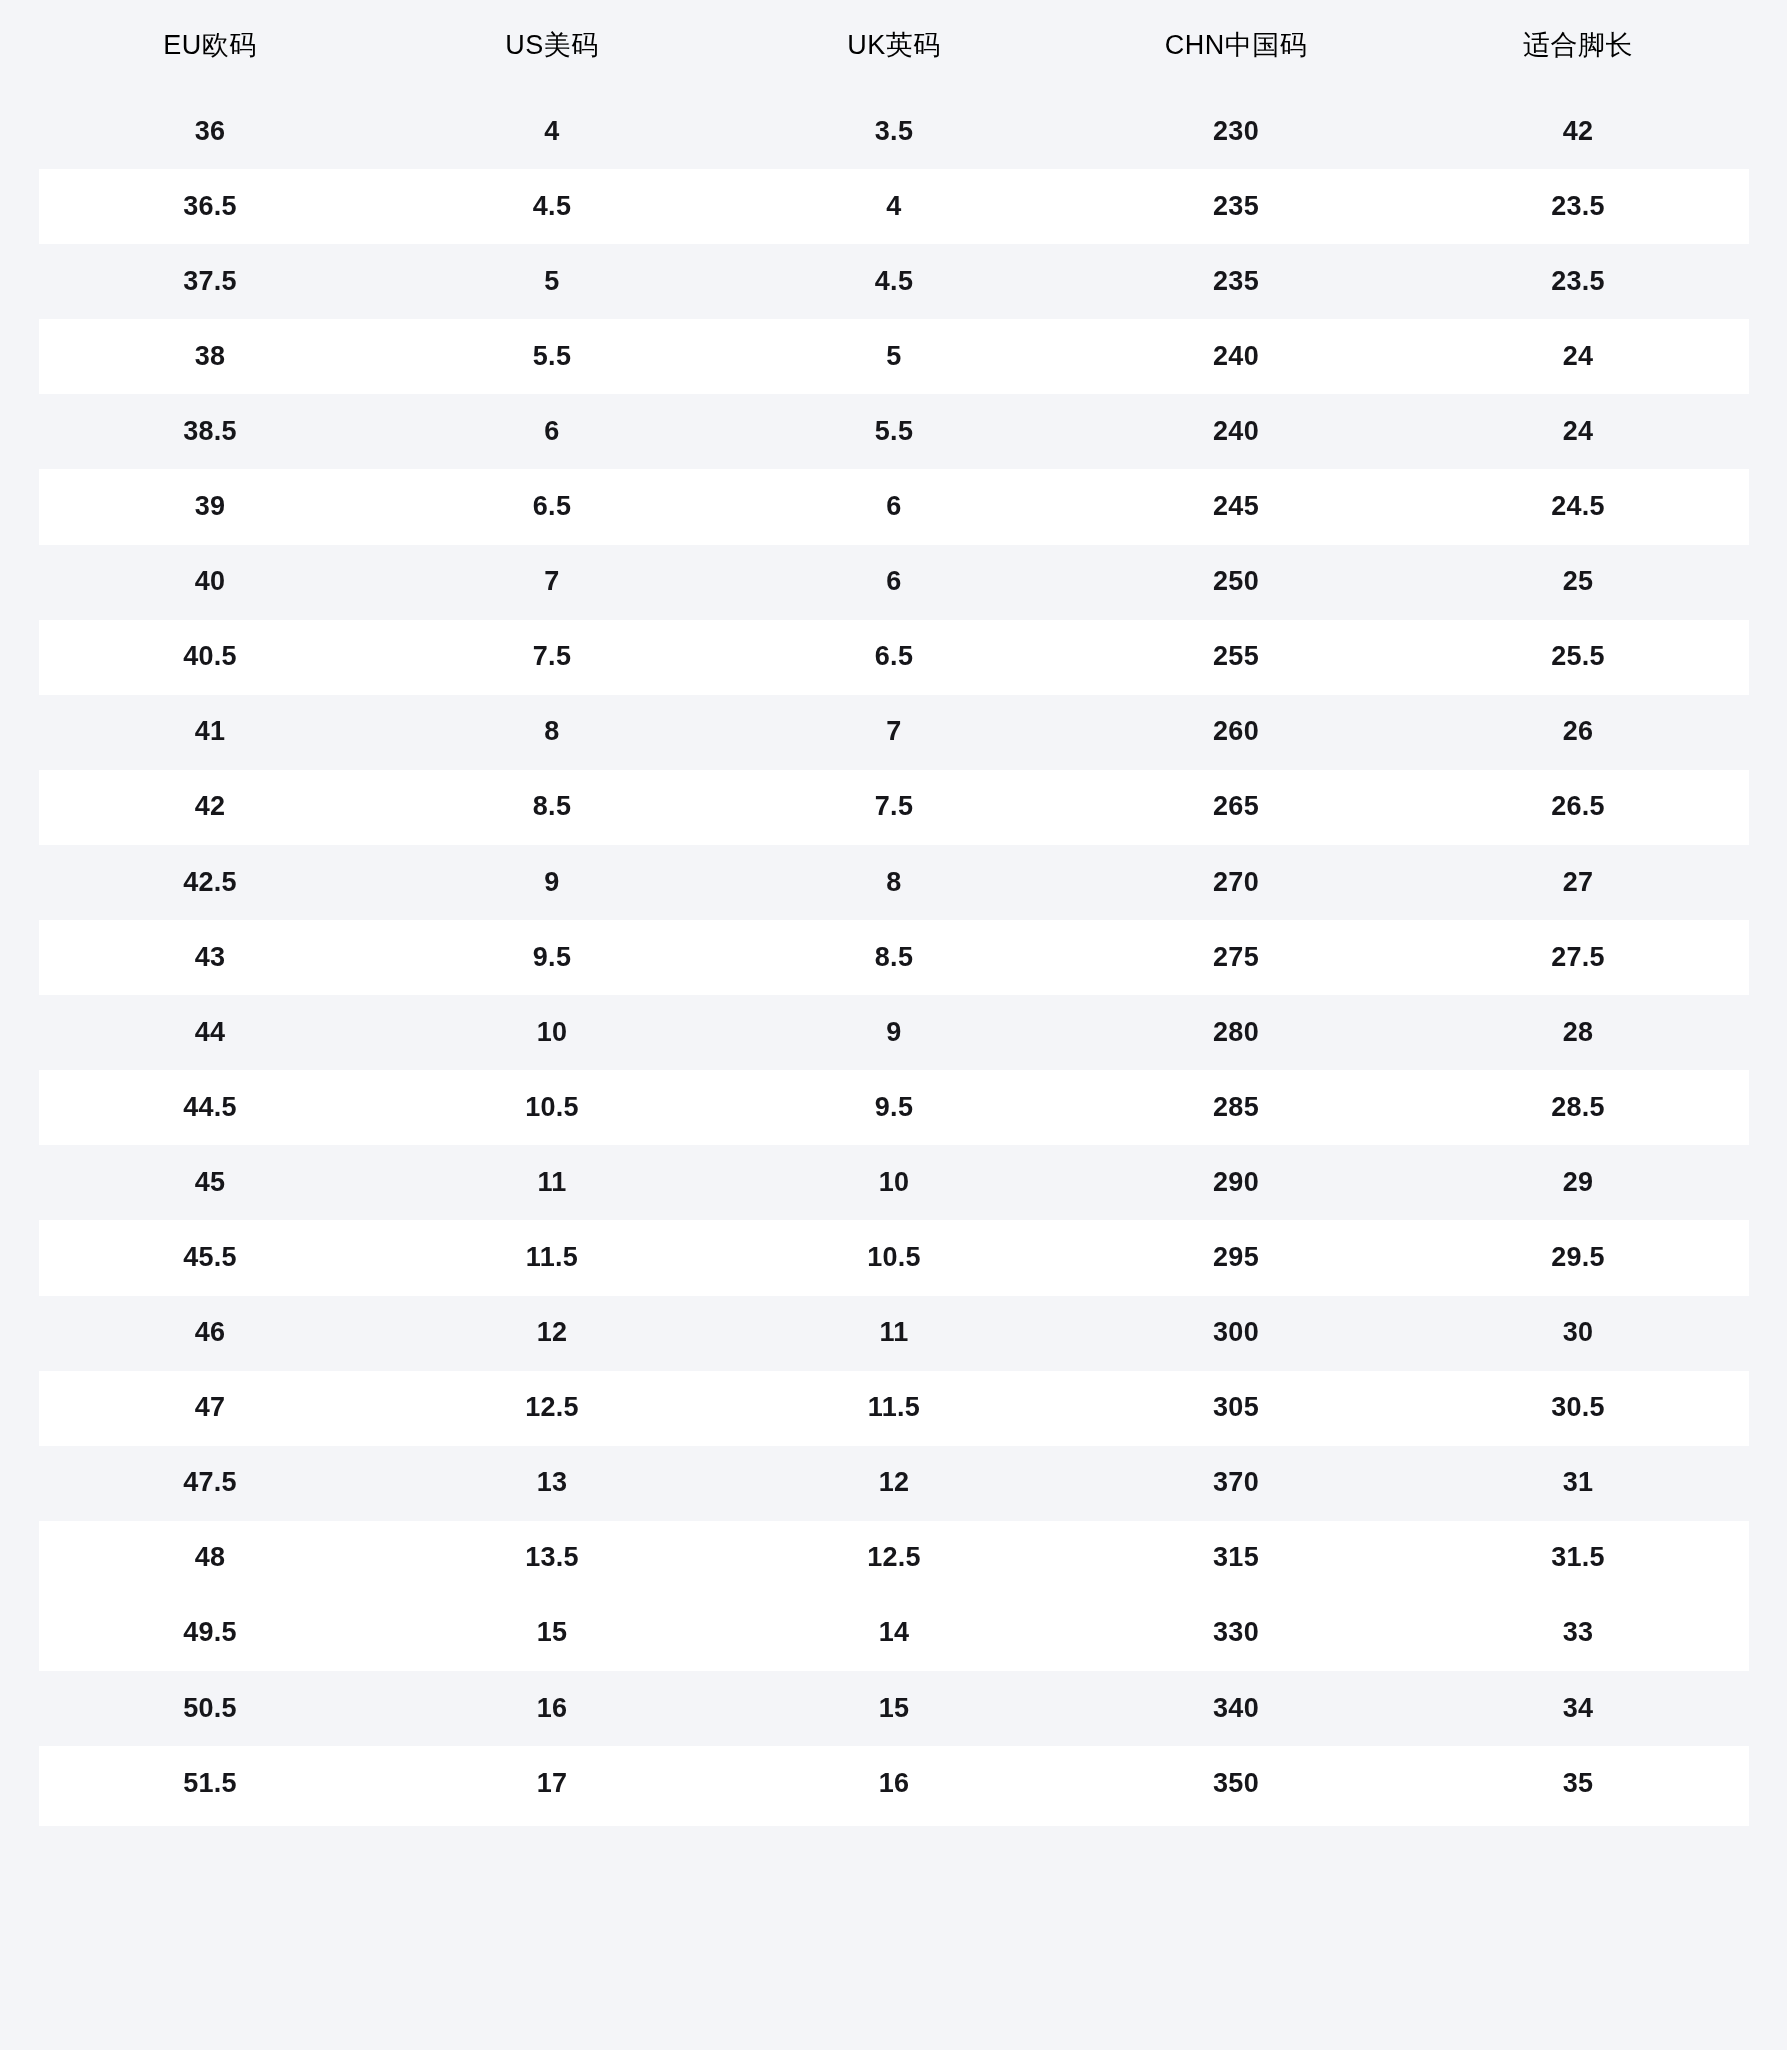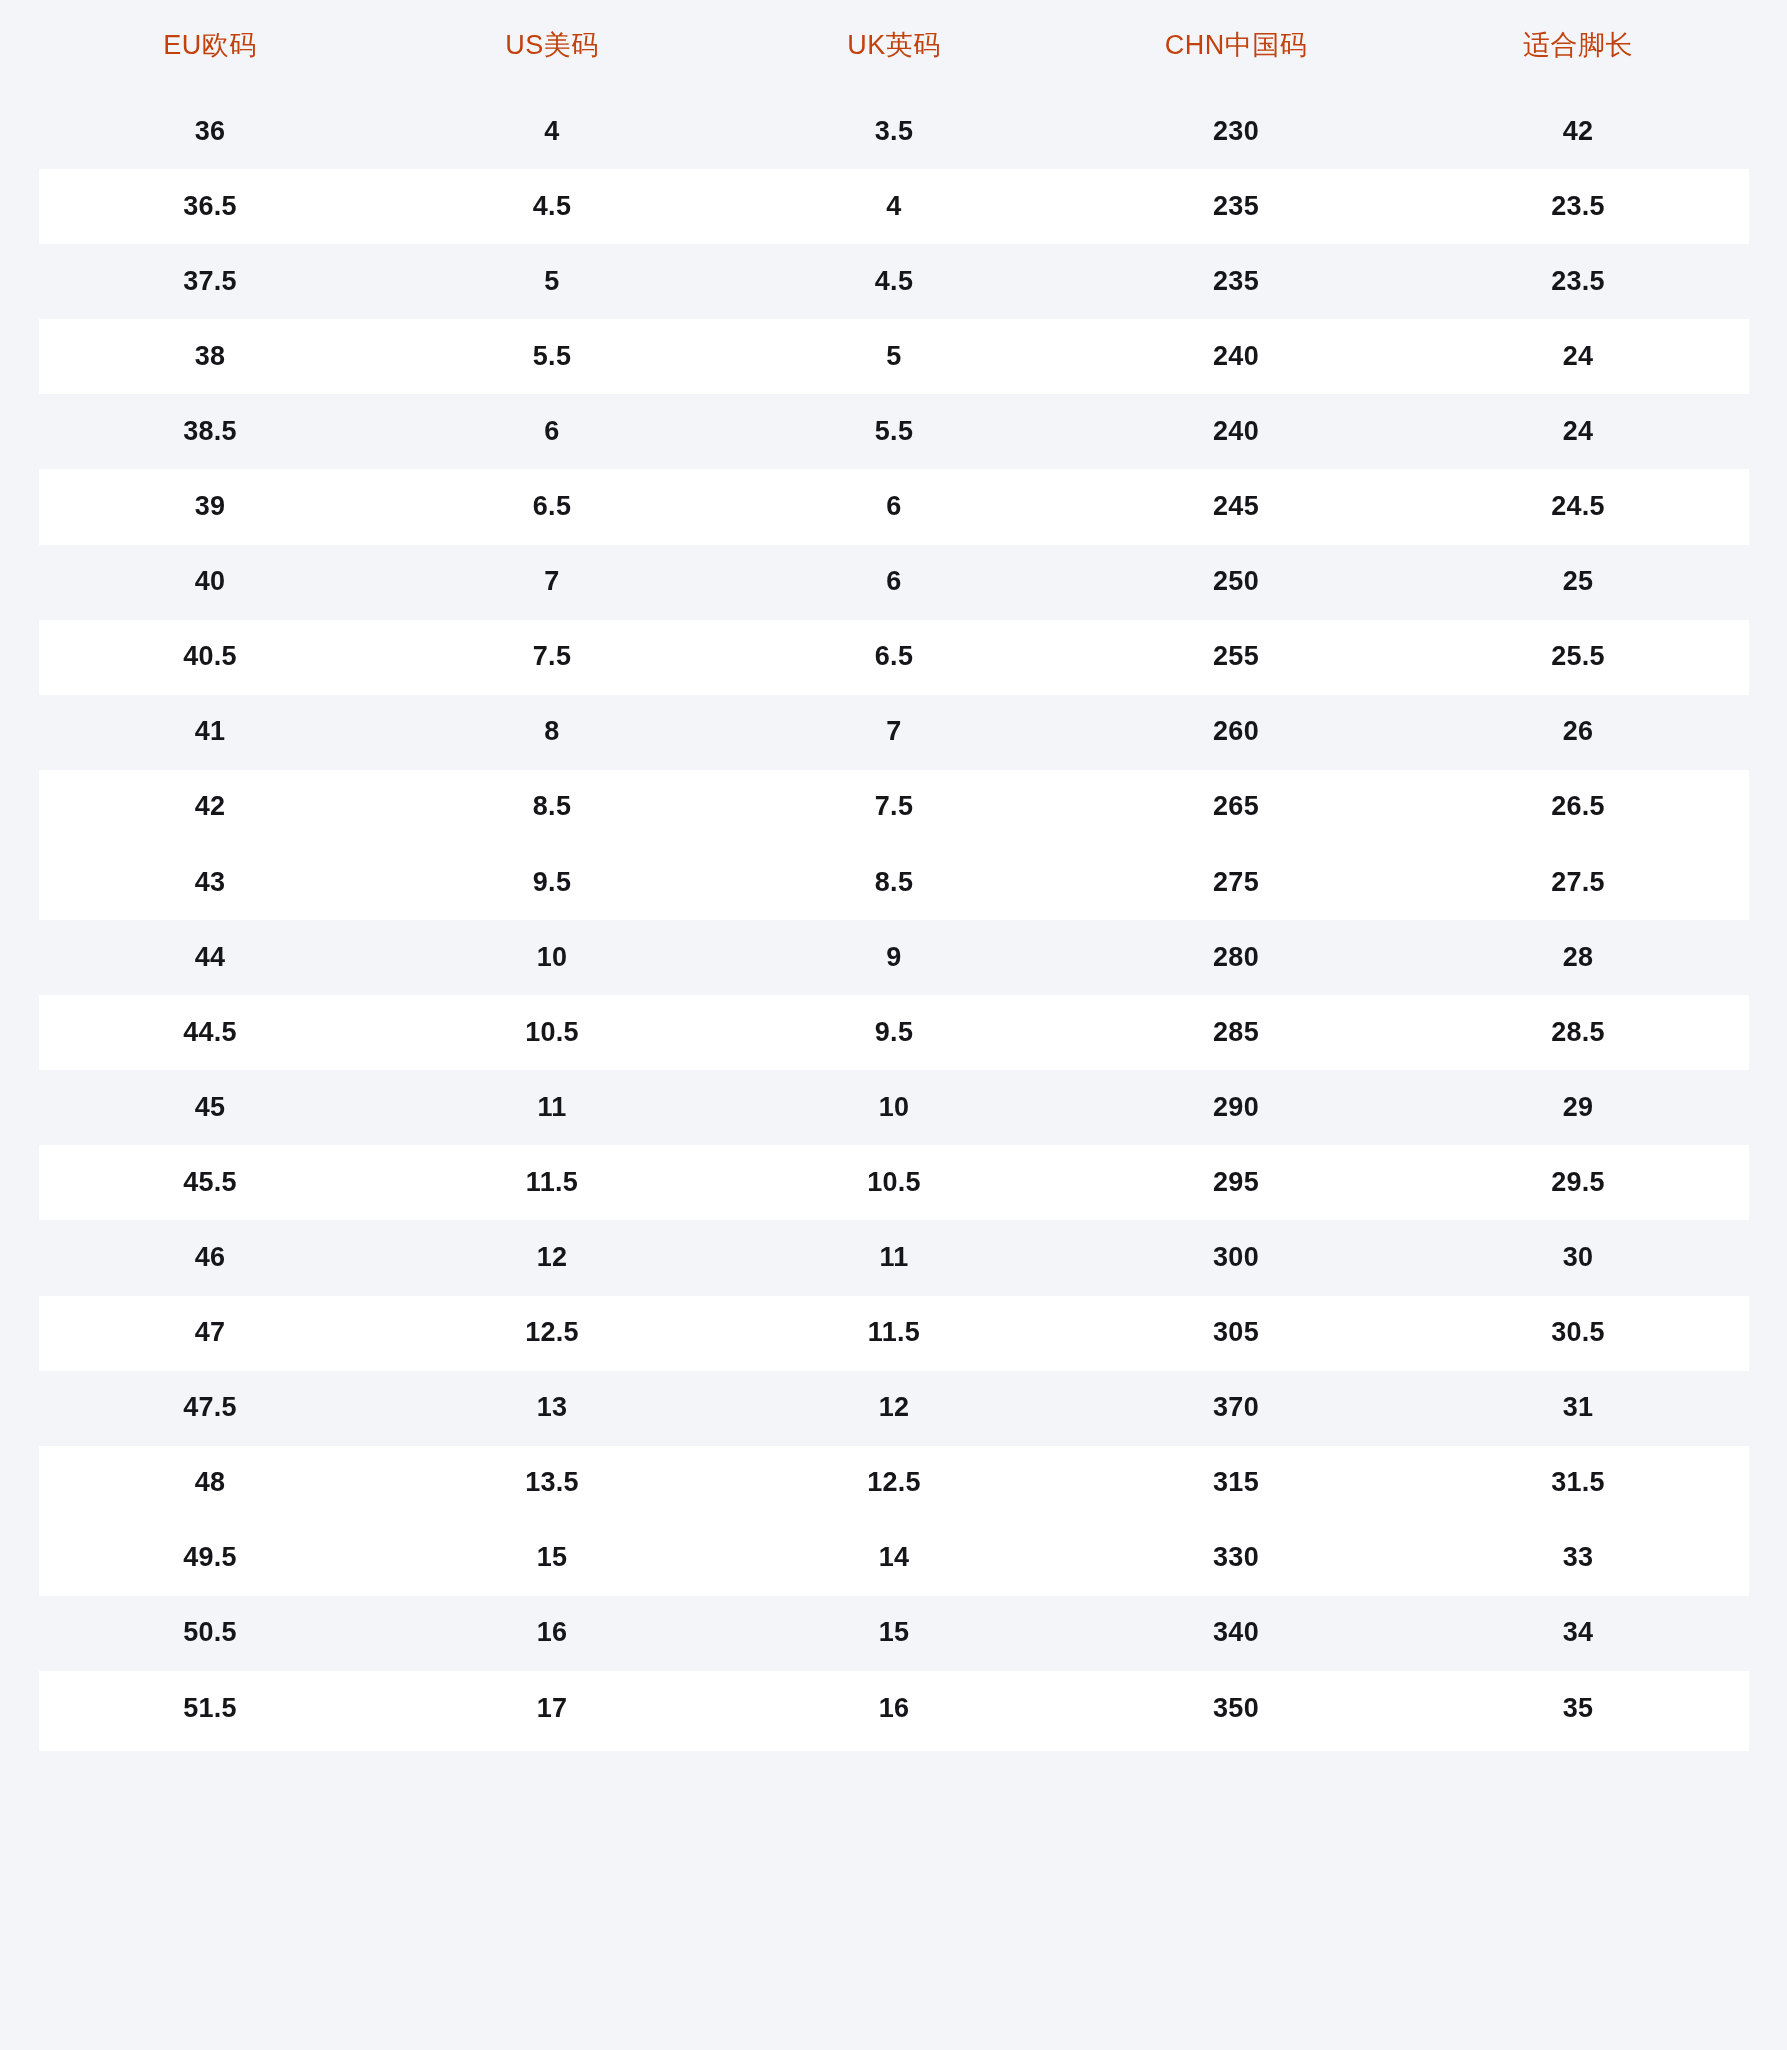--- a/index.html
+++ b/index.html
@@ -25,21 +25,21 @@
     table-layout: fixed;
   }
   table.size-table col.c0 { width: 20%; }
   table.size-table col.c1 { width: 20%; }
   table.size-table col.c2 { width: 20%; }
   table.size-table col.c3 { width: 20%; }
   table.size-table col.c4 { width: 20%; }
 
   thead th {
     background: #f4f5f8;
-    color: #c2410c;
+    color: #000000;
     font-weight: 400;
     font-size: 27px;
     padding: 27px 0 31px 0;
     text-align: center;
     letter-spacing: 0.5px;
   }
   tbody td {
     text-align: center;
     font-size: 27px;
     font-weight: bold;
@@ -142,20 +142,27 @@
           <td>260</td>
           <td>26</td>
         </tr>
         <tr class="odd">
           <td>42</td>
           <td>8.5</td>
           <td>7.5</td>
           <td>265</td>
           <td>26.5</td>
         </tr>
+        <tr class="even">
+          <td>42.5</td>
+          <td>9</td>
+          <td>8</td>
+          <td>270</td>
+          <td>27</td>
+        </tr>
         <tr class="odd">
           <td>43</td>
           <td>9.5</td>
           <td>8.5</td>
           <td>275</td>
           <td>27.5</td>
         </tr>
         <tr class="even">
           <td>44</td>
           <td>10</td>

